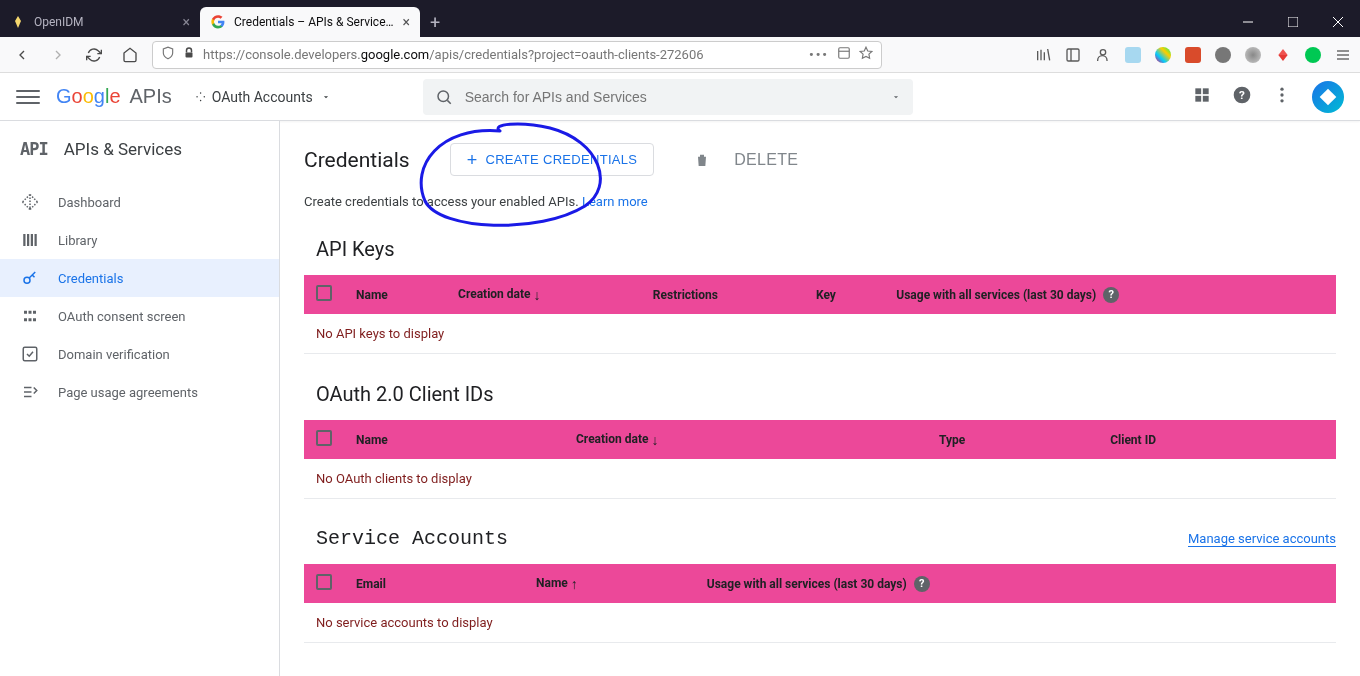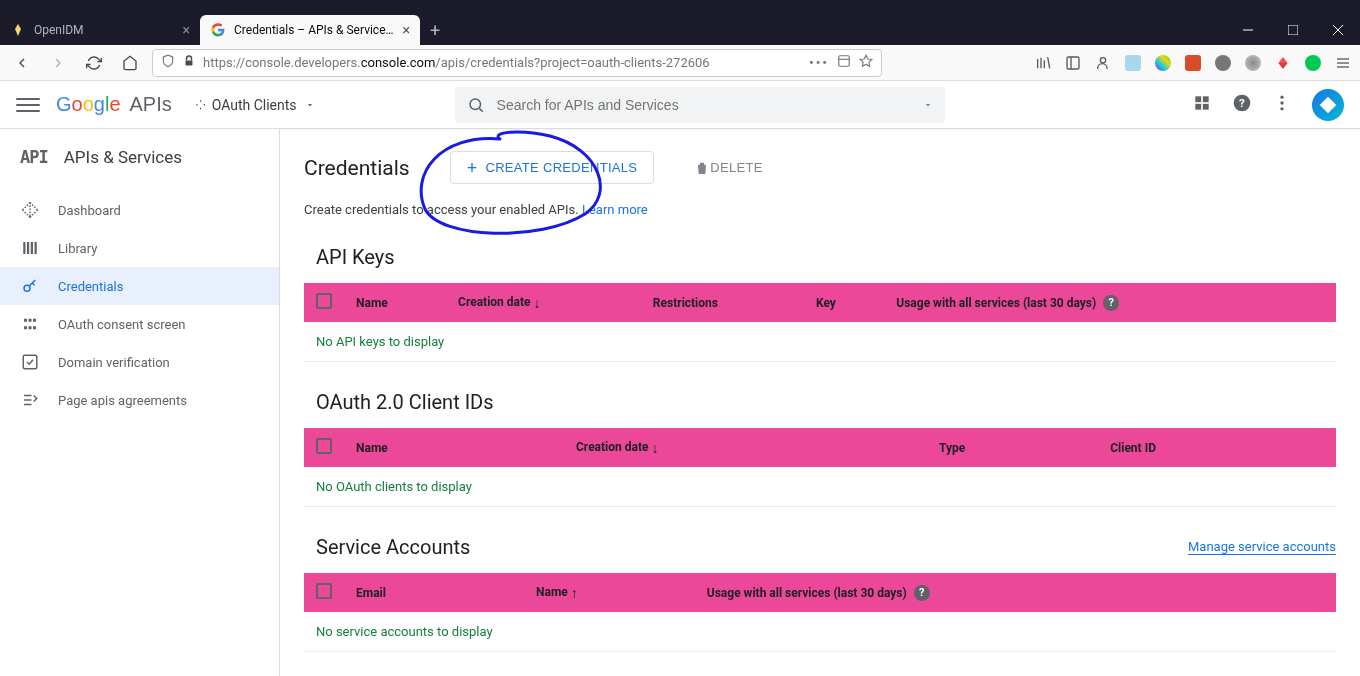--- a/index.html
+++ b/index.html
@@ -1,19 +1,19 @@
 <!DOCTYPE html>
 <html><head>
 <meta charset="utf-8">
 <style>
   * { box-sizing: border-box; margin: 0; padding: 0; }
   body { font-family: Roboto, Arial, sans-serif; font-size: 13px; color: #202124; background: #fff; }
   
   
-  .browser-chrome { background: #1c1b29; height: 45px; display: flex; align-items: flex-end; }
+  .browser-chrome { background: #1c1b29; height: 37px; display: flex; align-items: flex-end; }
   .tab { display: flex; align-items: center; height: 30px; padding: 0 10px; color: #b4b3c0; font-size: 12px; gap: 8px; min-width: 200px; max-width: 220px; border-top-left-radius: 6px; border-top-right-radius: 6px;}
   .tab.active { background: #f9f9fa; color: #0c0c0d; }
   .tab .favicon { width: 16px; height: 16px; display: inline-flex; align-items: center; justify-content: center;}
   .tab .title { flex: 1; overflow: hidden; white-space: nowrap; text-overflow: ellipsis; }
   .tab .close { font-size: 14px; opacity: .7; }
   .new-tab { color: #b4b3c0; width: 30px; display: flex; align-items: center; justify-content: center; height: 30px; font-size: 18px;}
   .window-controls { margin-left: auto; display: flex; color: #fff;}
   .window-controls div { width: 45px; height: 30px; display: flex; align-items: center; justify-content: center; }
   
   .nav-bar { background: #f9f9fa; height: 36px; display: flex; align-items: center; padding: 0 8px; gap: 8px; border-bottom: 1px solid #ddd;}
@@ -27,57 +27,57 @@
   
   
   .g-header { height: 48px; display: flex; align-items: center; padding: 0 16px; border-bottom: 1px solid #dadce0; gap: 16px; box-shadow: 0 1px 2px rgba(0,0,0,.05);}
   .hamburger { width: 24px; height: 24px; display: flex; flex-direction: column; justify-content: center; gap: 4px; cursor: pointer;}
   .hamburger span { height: 2px; background: #5f6368; border-radius: 1px;}
   .g-logo { font-family: 'Product Sans', Arial; font-size: 20px; font-weight: 500; display:flex; align-items:center; }
   .g-logo .g1{color:#4285F4}.g-logo .g2{color:#EA4335}.g-logo .g3{color:#FBBC05}.g-logo .g4{color:#4285F4}.g-logo .g5{color:#34A853}.g-logo .g6{color:#EA4335}
   .g-logo .apis { color: #5f6368; font-weight: 400; margin-left: 9px;}
   .project-picker { display: flex; align-items: center; gap: 8px; font-size: 14px; color: #3c4043; cursor: pointer; padding: 4px 8px;}
   .project-picker .dots { font-size: 12px; letter-spacing: -2px; }
-  .search-box { flex: 1; max-width: 490px; margin-left: 116px; background: #f1f3f4; height: 36px; border-radius: 4px; display: flex; align-items: center; padding: 0 12px; gap: 12px; color: #9aa0a6;}
+  .search-box { flex: 1; max-width: 490px; margin-left: 68px; background: #f1f3f4; height: 36px; border-radius: 4px; display: flex; align-items: center; padding: 0 12px; gap: 12px; color: #9aa0a6;}
   .search-box input { flex: 1; border: 0; background: transparent; outline: 0; font-size: 14px; color: #3c4043;}
   .header-right { margin-left: auto; display: flex; align-items: center; gap: 20px; color: #5f6368;}
   .header-right svg, .header-right .ic { width: 20px; height: 20px;}
   .avatar { width: 32px; height: 32px; border-radius: 50%; background: linear-gradient(135deg,#1a73e8,#00bcd4); display:flex;align-items:center;justify-content:center;}
   
   .layout { display: flex; height: calc(100vh - 119px);}
   .sidebar { width: 280px; border-right: 1px solid #dadce0; background: #fff;}
   .sidebar-header { display: flex; align-items: center; gap: 16px; padding: 18px 20px; color: #3c4043; font-size: 17px;}
   .side-logo { font-family: monospace; font-weight: bold; font-size: 17px; color: #5f6368; letter-spacing: -1px;}
   .sidebar-list { padding: 6px 0;}
   .sidebar-item { display: flex; align-items: center; gap: 18px; padding: 10px 20px; font-size: 13px; color: #5f6368; cursor: pointer;}
   .sidebar-item.active { background: #e8f0fe; color: #1a73e8;}
   .sidebar-item.active .icon { color: #1a73e8;}
   .sidebar-item .icon { width: 20px; display: flex; justify-content: center; color: #5f6368;}
   
   .main { flex: 1; overflow: auto; padding: 0 24px;}
   .page-header{ display: flex; align-items: center; gap: 40px; padding: 22px 0 18px;}
   .page-title { font-size: 21px; color: #202124; font-weight: 400;}
   .create-btn { display: flex; align-items: center; gap: 8px; background: #fff; border: 1px solid #dadce0; color: #1a73e8; font-size: 13px; font-weight: 500; padding: 8px 16px; border-radius: 4px; cursor: pointer; letter-spacing: .3px;}
   .create-btn .plus { color: #1a73e8; font-size: 18px; line-height: 0;}
-  .delete-btn { display: flex; align-items: center; gap: 0; color: #80868b; font-size: 13px; font-weight: 500; background: none; border: 0; cursor: pointer; letter-spacing: .3px;}
+  .delete-btn { display: flex; align-items: center; gap: 24px; color: #80868b; font-size: 16px; font-weight: 500; background: none; border: 0; cursor: pointer; letter-spacing: .3px;}
   
   .subtext { font-size: 13px; color: #3c4043; margin-bottom: 28px;}
   .subtext a { color: #1a73e8; text-decoration: none;}
   
   .section { margin-bottom: 28px;}
   .section h2 { font-size: 20px; font-weight: 400; color: #202124; margin-bottom: 14px; padding-left: 12px;}
   .section-head { display: flex; align-items: center; justify-content: space-between; margin-bottom: 14px; padding-left: 12px;}
-  .section-head h2 { margin: 0; padding: 0;}
+  .section-head h2 { margin: 0; padding: 0; font-family: Liberation Mono, monospace;}
   .manage-link { color: #1a73e8; font-size: 13px; text-decoration: none; border-bottom: 1px solid #1a73e8;}
   
   table { width: 100%; border-collapse: collapse;}
   thead tr { background: #ec4899; margin-top: 31px;}
   th { text-align: left; font-size: 12px; font-weight: 700; color: #202124; padding: 10px 12px;}
   th .sort { font-size: 14px; vertical-align: middle;}
-  td { padding: 12px; font-size: 13px; color: #15803d; border-bottom: 1px solid #e8eaed;}
+  td { padding: 12px; font-size: 13px; color: #7f1d1d; border-bottom: 1px solid #e8eaed;}
   .chk { width: 30px;}
   .chkbox { width: 16px; height: 16px; border: 2px solid #5f6368; border-radius: 2px; display: inline-block;}
   .help-ic { display: inline-flex; width: 16px; height: 16px; border-radius: 50%; background: #5f6368; color: #fff; font-size: 11px; align-items: center; justify-content: center; margin-left: 4px;}
   
   .annotation { position: absolute; pointer-events: none;}
   
   .ext-color { width: 16px; height: 16px; border-radius: 3px;}
 </style>
 </head>
 <body>
@@ -148,21 +148,21 @@
       </svg>
     </div>
   <div class="url-bar">
     <span><svg width="14" height="14" viewBox="0 0 24 24" fill="none" stroke="#777" stroke-width="2">
           <path d="M12 22s8-4 8-10V5l-8-3-8 3v7c0 6 8 10 8 10z"></path>
         </svg></span>
     <span><svg width="12" height="14" viewBox="0 0 24 24" fill="#4a4a4a">
           <rect x="5" y="11" width="14" height="10" rx="2"></rect>
           <path d="M7 11V7a5 5 0 0 1 10 0v4" fill="none" stroke="#4a4a4a" stroke-width="3"></path>
         </svg></span>
-    <span class="url"><span>https://console.developers.</span><span class="dark">console.com</span><span>/apis/credentials?project=oauth-clients-272606</span></span>
+    <span class="url"><span>https://console.developers.</span><span class="dark">google.com</span><span>/apis/credentials?project=oauth-clients-272606</span></span>
     <span style="letter-spacing:2px;font-weight:bold;">•••</span>
     <span><svg width="14" height="14" viewBox="0 0 24 24" fill="none" stroke="#777" stroke-width="2">
           <rect x="3" y="3" width="18" height="18" rx="2"></rect>
           <line x1="3" y1="9" x2="21" y2="9"></line>
         </svg></span>
     <span><svg width="14" height="14" viewBox="0 0 24 24" fill="none" stroke="#777" stroke-width="2">
           <polygon points="12 2 15 8.5 22 9.3 17 14 18.2 21 12 17.8 5.8 21 7 14 2 9.3 9 8.5 12 2"></polygon>
         </svg></span>
   </div>
   <div class="ext-icons">
@@ -230,21 +230,21 @@
     <span class="g1">G</span>
       <span class="g2">o</span>
       <span class="g3">o</span>
       <span class="g4">g</span>
       <span class="g5">l</span>
       <span class="g6">e</span>
     <span class="apis">APIs</span>
   </div>
   <div class="project-picker">
     <span class="dots">⁘</span>
-    <span>OAuth Clients</span>
+    <span>OAuth Accounts</span>
     <svg width="10" height="10" viewBox="0 0 24 24" fill="#3c4043">
         <path d="M7 10l5 5 5-5z"></path>
       </svg>
   </div>
   <div class="search-box">
     <svg width="18" height="18" viewBox="0 0 24 24" fill="none" stroke="#5f6368" stroke-width="2">
         <circle cx="11" cy="11" r="7"></circle>
         <line x1="21" y1="21" x2="16.5" y2="16.5"></line>
       </svg>
     <input placeholder="Search for APIs and Services" style="">
@@ -336,21 +336,21 @@
       </div>
       <div class="sidebar-item">
         <span class="icon">
             <svg width="18" height="18" viewBox="0 0 24 24" fill="none" stroke="currentColor" stroke-width="2">
               <line x1="4" y1="6" x2="14" y2="6"></line>
               <line x1="4" y1="12" x2="14" y2="12"></line>
               <line x1="4" y1="18" x2="14" y2="18"></line>
               <polyline points="17 6 21 10 17 14"></polyline>
             </svg>
           </span>
-        <span>Page apis agreements</span>
+        <span>Page usage agreements</span>
       </div>
     </div>
   </div>
 
   <div class="main" style="position:relative;">
     <div class="page-header">
       <div class="page-title">Credentials</div>
       <button class="create-btn">
         <span class="plus">+</span>
         <span>CREATE CREDENTIALS</span>

